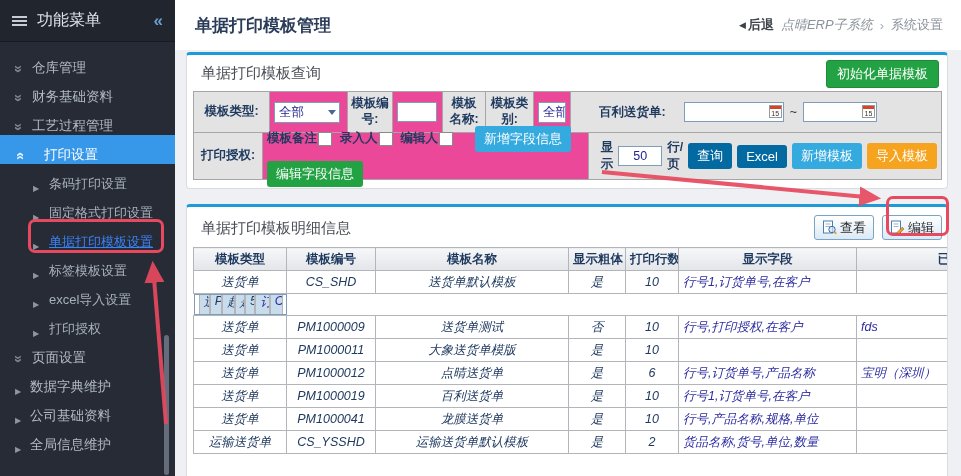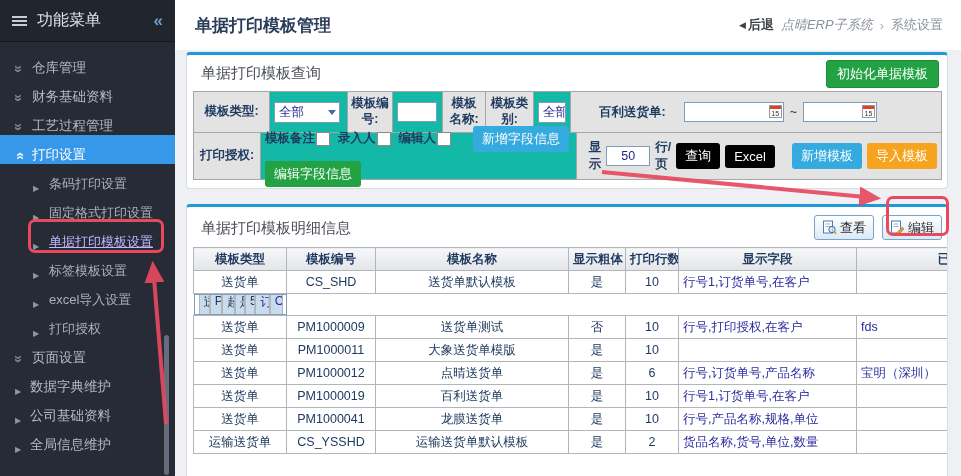--- a/index.html
+++ b/index.html
@@ -15,22 +15,22 @@
   .bars i{display:block;width:15px;height:2px;background:#c8cdd5;margin:2px 0;}
   .sb-title{color:#e0e4ea;font-size:16px;margin-left:10px;}
   .sb-collapse{margin-left:auto;color:#6f9fd0;font-size:17px;font-weight:bold;cursor:pointer;}
   .menu{position:absolute;top:48px;left:0;right:0;}
   .mi{height:29px;display:flex;align-items:flex-end;font-size:13.5px;color:#b4bbc6;cursor:pointer;box-sizing:border-box;}
   .mi .chev{display:inline-block;transform:rotate(90deg);font-size:14px;font-weight:bold;color:#7e8896;width:14px;text-align:center;}
   .mi.active .chev{transform:rotate(-90deg);color:#eaf4ff;}
   .mi .tri{font-size:8px;color:#8d96a4;width:12px;text-align:center;}
   .mi.group,.mi.closed{padding-left:12px;gap:6px;}
   .mi.sub,.mi.sub-marked{padding-left:30px;gap:7px;font-size:13px;color:#a9b1be;}
-  .mi.active{background:#3798ea;color:#fff;padding-left:12px;gap:6px;}
-  .mi.sub-marked .lbl{text-decoration:underline;color:#c4b5fd;font-family:Liberation Mono, monospace;}
+  .mi.active{background:#3798ea;color:#fff;padding-left:12px;gap:18px;}
+  .mi.sub-marked .lbl{text-decoration:underline;color:#3b82f6;font-family:Liberation Mono, monospace;}
   .sb-thumb{position:absolute;right:6px;top:335px;width:5px;height:140px;background:#656c7b;border-radius:3px;cursor:pointer;}
   
   .mheader{position:absolute;left:175px;top:0;width:786px;height:50px;background:#fff;display:flex;align-items:center;padding:0 18px 0 20px;box-sizing:border-box;z-index:2;}
   .page-title{font-size:17px;font-weight:bold;color:#2b3c58;}
   .crumbs{margin-left:auto;display:flex;align-items:center;gap:7px;font-size:13px;color:#8b929c;}
   .crumbs .back{color:#3c4149;font-weight:bold;display:flex;align-items:center;gap:2px;cursor:pointer;}
   .crumbs .back .arr{font-size:9px;}
   .crumbs .sep{color:#a8aeb7;}
   .crumbs .link{cursor:pointer;font-style:italic;}
   
@@ -38,51 +38,51 @@
   .panel.q{left:186px;top:52px;width:762px;height:137px;}
   .panel.d{left:186px;top:204px;width:762px;height:280px;}
   .sec-title{position:absolute;left:14px;top:9px;font-size:15px;color:#4a4f57;}
   .init-btn{position:absolute;right:8px;top:5px;background:#23a244;border:1px solid #1d8c3a;color:#fff;font-size:13px;padding:4px 10px;border-radius:3px;cursor:pointer;font-family:inherit;}
   
   .qform{position:absolute;left:6px;top:36px;width:749px;border:1px solid #a6a6a6;font-size:12.5px;box-sizing:border-box;}
   .frow{display:flex;}
   .frow+.frow{border-top:1px solid #a6a6a6;}
   .fl,.fc{border-right:1px solid #a6a6a6;box-sizing:border-box;}
   .fl{background:#e3e3e3;color:#1f3a5f;font-weight:bold;display:flex;align-items:center;justify-content:center;text-align:center;padding:2px 3px;line-height:1.25;}
-  .fc{background:#14b8a6;display:flex;align-items:center;padding:2px 4px;gap:4px;}
+  .fc{background:#ec4899;display:flex;align-items:center;padding:2px 4px;gap:4px;}
   .fc.gray{background:#e3e3e3;}
   .fc.last,.fl.last{border-right:none;}
   .r1>div{height:40px;}
   .r2>div{height:46px;}
   .sel{border:1px solid #7f9db9;background:#fff;height:21px;display:flex;align-items:center;padding:0 3px 0 4px;color:#22258e;box-sizing:border-box;overflow:hidden;white-space:nowrap;cursor:pointer;}
   .sel .dar{margin-left:auto;width:0;height:0;border:4px solid transparent;border-top:5px solid #44689c;margin-top:5px;flex:none;}
   .tin{border:1px solid #7f9db9;height:20px;font-size:12.5px;color:#22258e;padding:0 3px;box-sizing:border-box;font-family:inherit;background:#fff;}
   .din{position:relative;display:inline-block;}
   .din .tin{padding-right:18px;}
   .cal{position:absolute;right:2px;top:3px;width:13px;height:13px;border:1px solid #999;background:#fff;box-sizing:border-box;font-size:7px;color:#333;text-align:center;line-height:16px;cursor:pointer;overflow:hidden;}
   .cal::before{content:"";position:absolute;top:0;left:0;right:0;height:3px;background:#d8442a;}
   .navy{color:#1f3a5f;font-weight:bold;}
   .cb{display:inline-block;width:12px;height:12px;border:1px solid #8a8a8a;background:#fff;cursor:pointer;margin:0 8px 0 1px;}
   .btn{border-radius:3px;color:#fff;font-size:13px;padding:4px 9px;border:none;cursor:pointer;font-family:inherit;white-space:nowrap;}
-  .btn.cyan{background:#35aadf;margin-left:12px;}
+  .btn.cyan{background:#35aadf;}
   .btn.green{background:#23a244;}
-  .btn.steel{background:#000000;}
+  .btn.steel{background:#0369a1;}
   .btn.orange{background:#f6a41f;}
   .opt-cell{flex-direction:column;align-items:flex-start;justify-content:center;gap:9px;}
   .opt-line{display:flex;align-items:center;}
   .pager{gap:5px;padding-left:12px;}
   .pager .tin{width:44px;text-align:center;}
   
   .tool-btns{position:absolute;right:5px;top:8px;display:flex;gap:8px;z-index:3;}
   .tbtn{display:flex;align-items:center;gap:3px;border:1px solid #7aa3c8;border-radius:3px;background:linear-gradient(#ffffff,#dce9f3);font-size:13px;color:#2b2f35;padding:2px 7px;height:25px;box-sizing:border-box;cursor:pointer;font-family:inherit;}
   .dtable-wrap{position:absolute;left:6px;top:40px;right:0;bottom:0;overflow:hidden;}
   table.dt{border-collapse:collapse;table-layout:fixed;width:863px;}
   .dt th,.dt td{border:1px solid #b2b6bb;height:23px;padding:0 4px;font-size:12.5px;white-space:nowrap;overflow:hidden;box-sizing:border-box;}
   .dt th{background:linear-gradient(#f6f7f9,#e3e5e9);color:#1f3a5f;font-weight:bold;text-align:center;}
-  .dt td{color:#203a60;text-align:center;background:#fff;}
+  .dt td{color:#203a60;text-align:center;background:#fff;font-style:italic;}
   .dt td.l{text-align:left;color:#2c2ca0;}
   .dt tr.sel td{background:#c9dcec;}
   
   .red-box{position:absolute;border:3px solid #e8495f;border-radius:7px;z-index:50;pointer-events:none;box-sizing:border-box;}
   #rb1{left:28px;top:219px;width:136px;height:34px;}
   #rb2{left:886px;top:196px;width:63px;height:40px;}
   #arrows{position:absolute;left:0;top:0;z-index:49;pointer-events:none;}
 </style>
 </head>
 <body>

